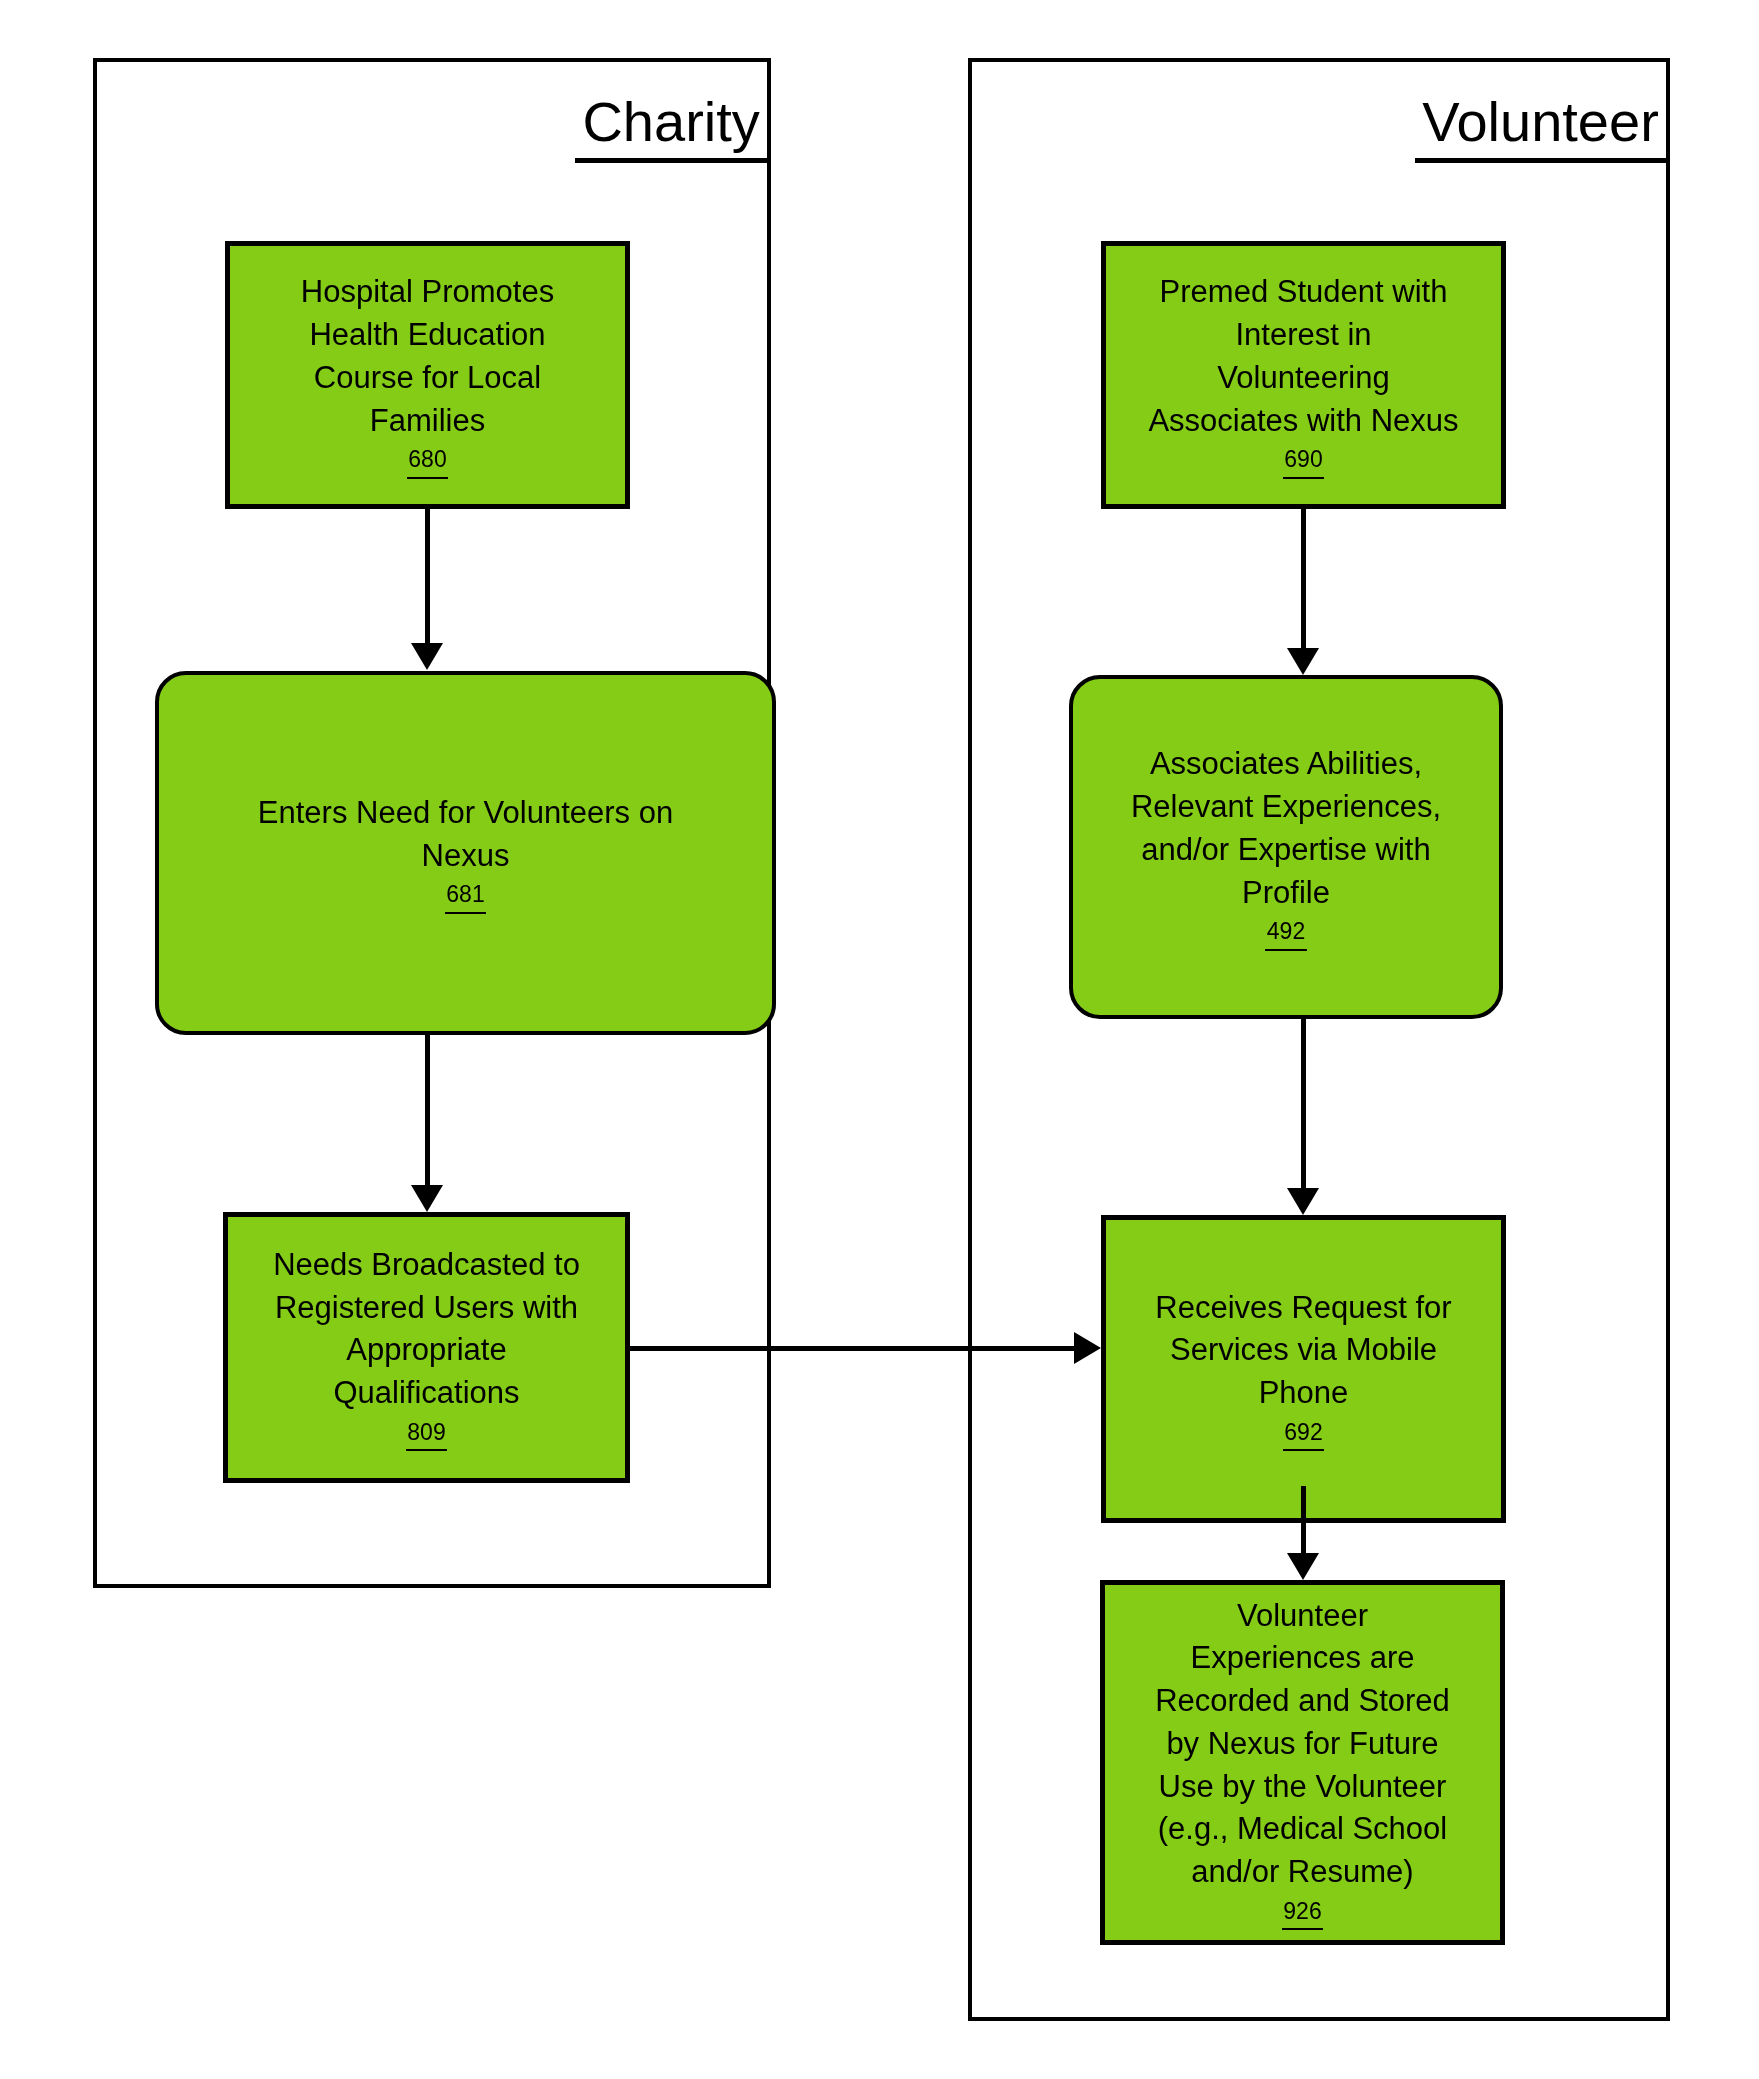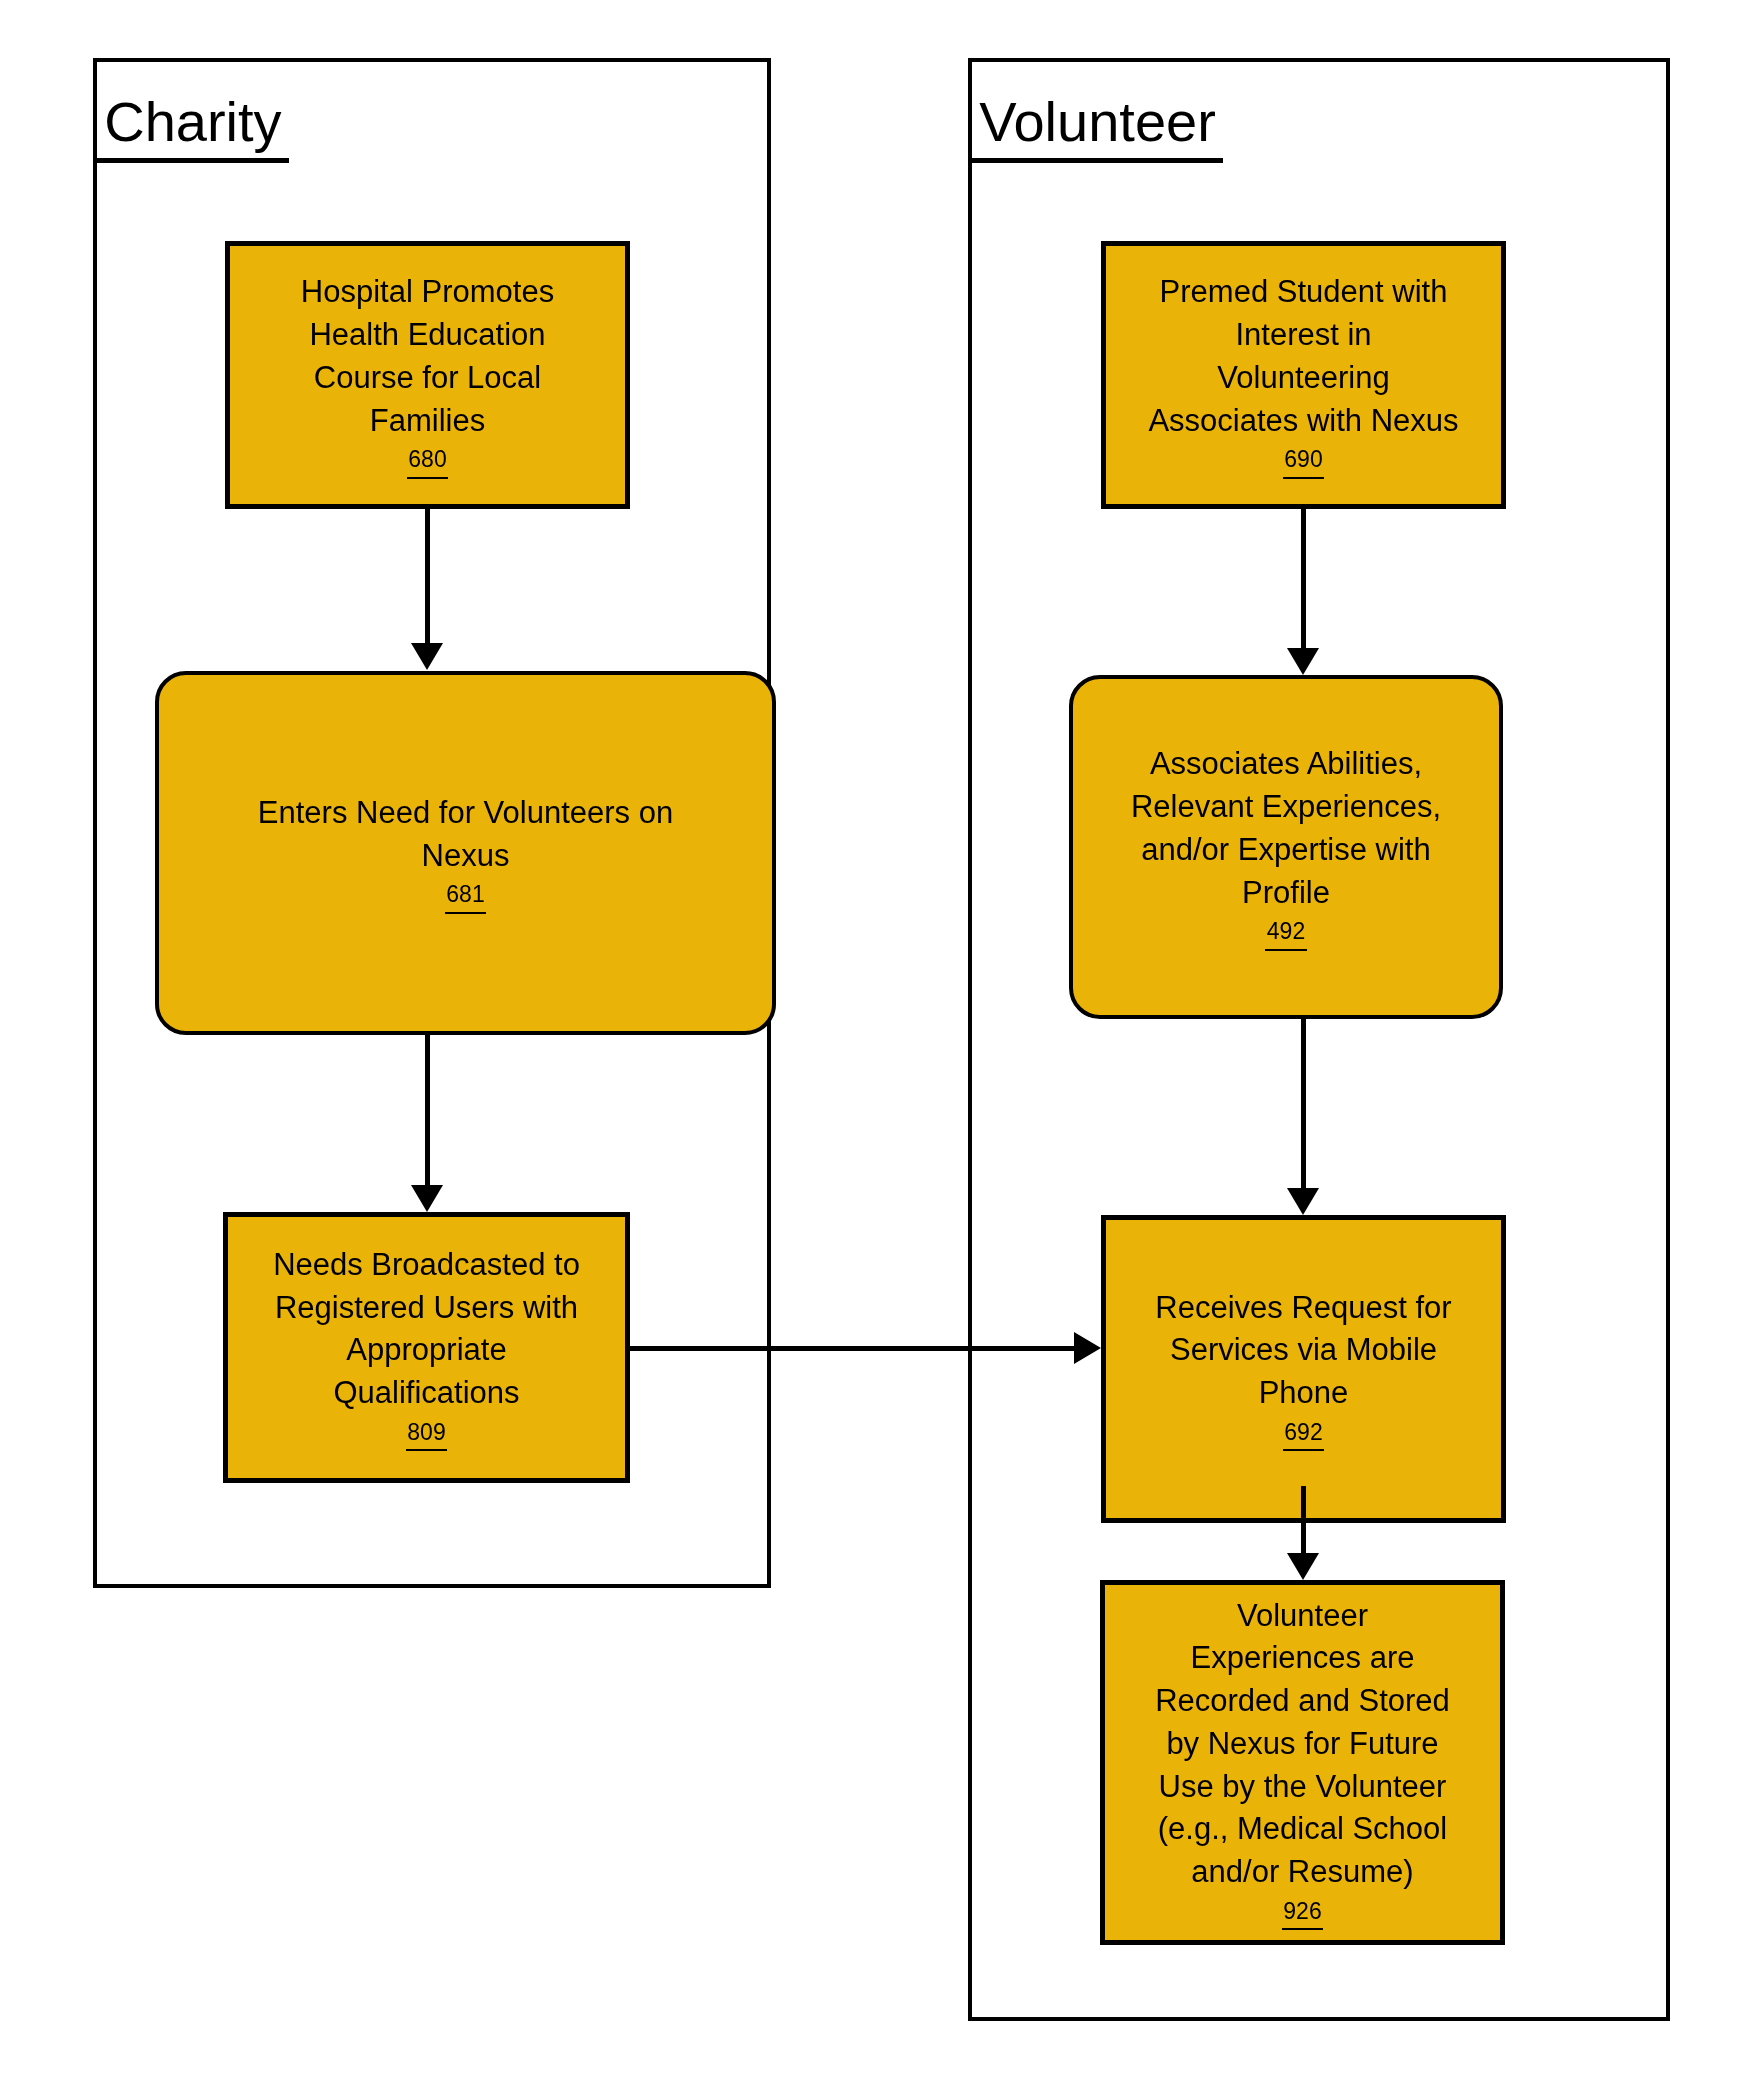--- a/index.html
+++ b/index.html
@@ -17,35 +17,36 @@
   }
   
   .lane {
     position: absolute;
     box-sizing: border-box;
     border: 4.5px solid #000000;
     background: #ffffff;
   }
   .lane-title {
     margin-top: 29px;
-    text-align: left;
+    text-align: right;
     font-size: 56px;
     line-height: 1.1;
+    margin-left: 46px;
   }
   .lane-title .underlined {
     display: inline-block;
     border-bottom: 5.4px solid #000000;
     padding: 0 7.2px 5.4px 7.2px;
   }
   
   .node {
     position: absolute;
     box-sizing: border-box;
     border: 5.4px solid #000000;
-    background: #eab308;
+    background: #84cc16;
     display: flex;
     flex-direction: column;
     align-items: center;
     justify-content: center;
     text-align: center;
     padding: 9px 12.6px;
   }
   .node.rounded {
     border-width: 4.5px;
     border-radius: 31px;

